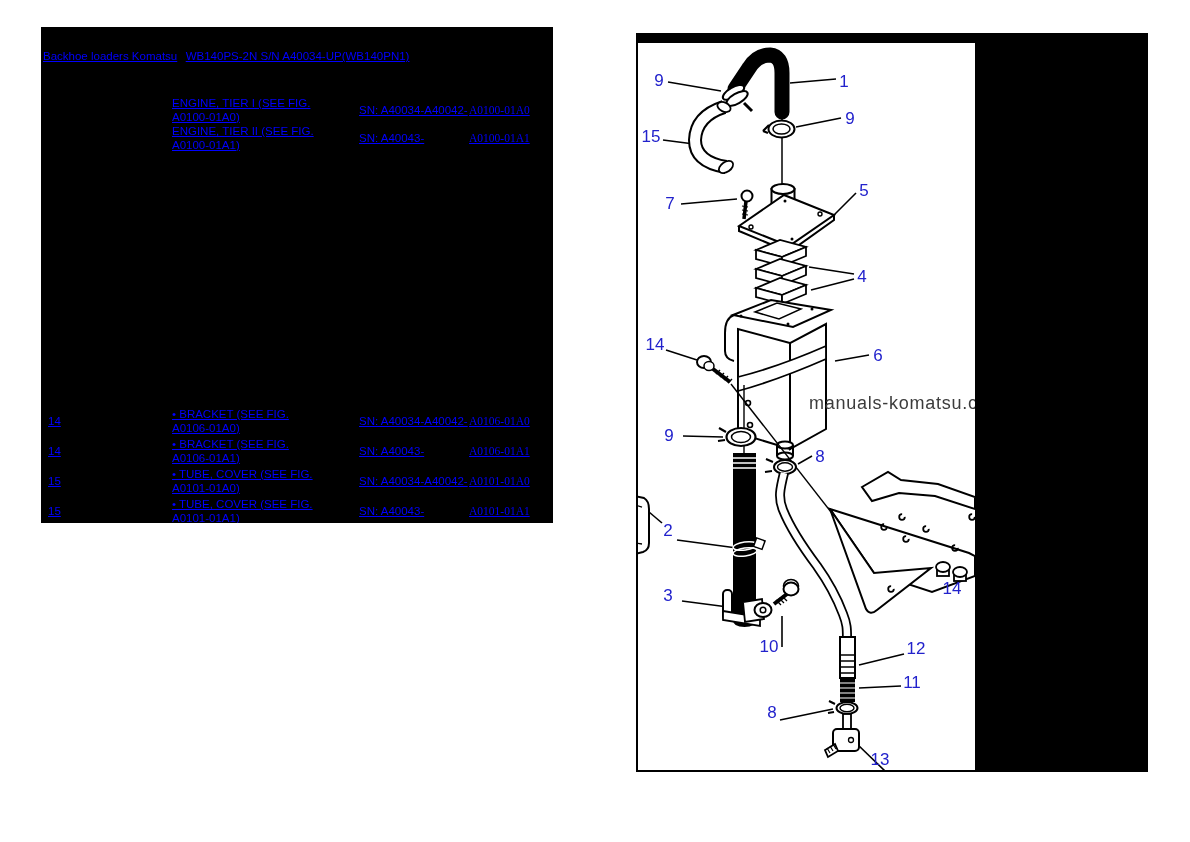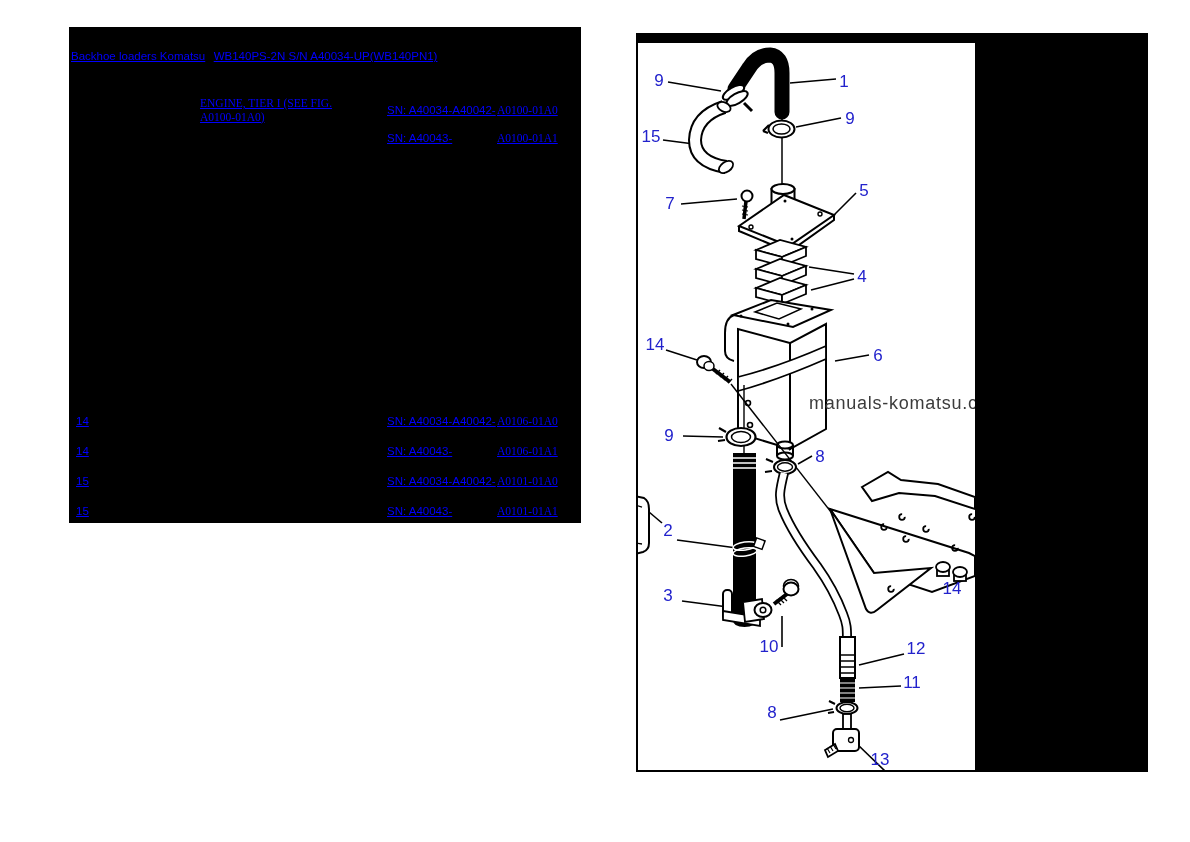--- a/index.html
+++ b/index.html
@@ -1,27 +1,27 @@
 <!DOCTYPE html>
 <html><head>
 <meta charset="utf-8">
 <style>
   html,body{margin:0;padding:0;}
   body{width:1190px;height:842px;background:#fff;position:relative;
        font-family:"Liberation Sans",sans-serif;overflow:hidden;}
 
   
   .left-panel{position:absolute;left:41px;top:27px;width:512px;height:496px;
-              background:#000;overflow:hidden;margin-left:28px;}
+              background:#000;overflow:hidden;}
   .lnk{color:#0000ff;text-decoration:underline;font-size:11.5px;line-height:13.5px;
        cursor:pointer;}
   .title-line{position:absolute;left:2px;top:19px;white-space:nowrap;}
   .trow{position:absolute;left:0;width:100%;height:28px;}
   .c1{position:absolute;left:7px;top:7px;}
-  .c2{position:absolute;left:131px;top:0;width:152px;display:block;font-family:Liberation Serif, serif;}
+  .c2{position:absolute;left:131px;top:0;width:152px;display:block;}
   .c3{position:absolute;left:318px;top:7px;white-space:nowrap;text-decoration:underline;}
   .c4{position:absolute;left:428px;top:7px;white-space:nowrap;font-family:Liberation Serif, serif;}
 
   
   .topbar{position:absolute;left:636px;top:33px;width:512px;height:10px;background:#000;}
   .rightbar{position:absolute;left:975px;top:43px;width:173px;height:729px;background:#000;}
   .diagram{position:absolute;left:636px;top:43px;width:339px;height:729px;
            box-sizing:border-box;border-left:2px solid #000;border-bottom:2px solid #000;
            background:#fff;overflow:hidden;}
   .diagram svg{display:block;}
@@ -37,40 +37,45 @@
   </div>
 
   <div class="trow" style="top:70px">
     <a class="lnk c1"></a>
     <a class="lnk c2">ENGINE, TIER I (SEE FIG. A0100-01A0)</a>
     <a class="lnk c3">SN: A40034-A40042-</a>
     <a class="lnk c4">A0100-01A0</a>
   </div>
   <div class="trow" style="top:98px">
     <a class="lnk c1"></a>
+    <a class="lnk c2">ENGINE, TIER II (SEE FIG. A0100-01A1)</a>
     <a class="lnk c3">SN: A40043-</a>
     <a class="lnk c4">A0100-01A1</a>
   </div>
   <div class="trow" style="top:381px">
     <a class="lnk c1">14</a>
+    <a class="lnk c2">• BRACKET (SEE FIG. A0106-01A0)</a>
     <a class="lnk c3">SN: A40034-A40042-</a>
     <a class="lnk c4">A0106-01A0</a>
   </div>
   <div class="trow" style="top:411px">
     <a class="lnk c1">14</a>
+    <a class="lnk c2">• BRACKET (SEE FIG. A0106-01A1)</a>
     <a class="lnk c3">SN: A40043-</a>
     <a class="lnk c4">A0106-01A1</a>
   </div>
   <div class="trow" style="top:441px">
     <a class="lnk c1">15</a>
+    <a class="lnk c2">• TUBE, COVER (SEE FIG. A0101-01A0)</a>
     <a class="lnk c3">SN: A40034-A40042-</a>
     <a class="lnk c4">A0101-01A0</a>
   </div>
   <div class="trow" style="top:471px">
     <a class="lnk c1">15</a>
+    <a class="lnk c2">• TUBE, COVER (SEE FIG. A0101-01A1)</a>
     <a class="lnk c3">SN: A40043-</a>
     <a class="lnk c4">A0101-01A1</a>
   </div>
 </div>
 
 <div class="topbar"></div>
 <div class="rightbar"></div>
 
 <div class="diagram">
 <svg width="337" height="727" viewBox="0 0 337 727" xmlns="http://www.w3.org/2000/svg">

